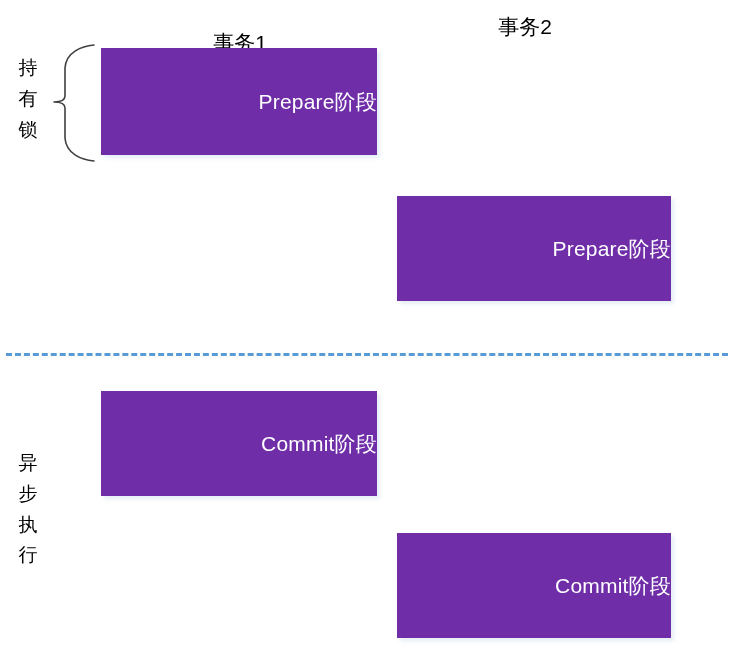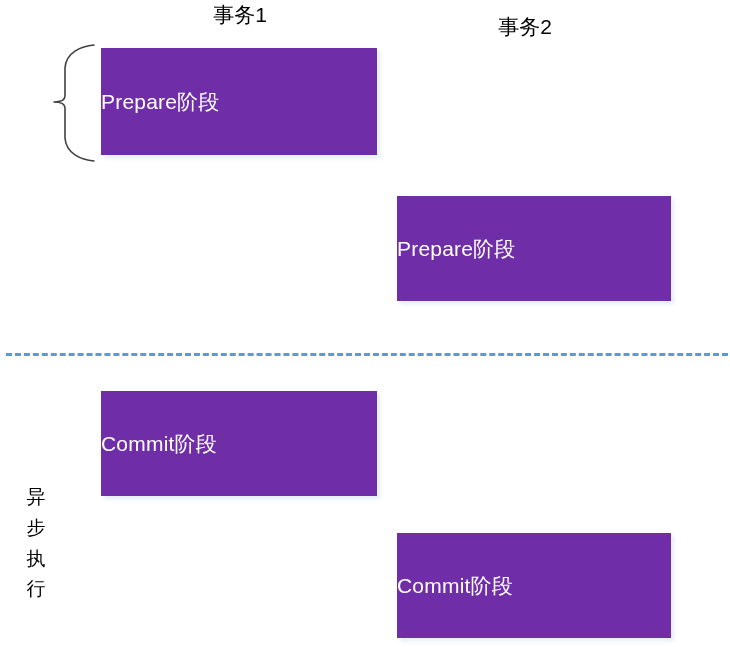--- a/index.html
+++ b/index.html
@@ -24,31 +24,31 @@
   
   .col-header {
     position: absolute;
     font-size: 21px;
     line-height: 1;
     color: #000000;
     white-space: nowrap;
     text-align: center;
     transform: translateX(-50%);
   }
-  #header-tx1 { left: 240px; top: 4px; }
+  #header-tx1 { left: 240px; top: 32px; }
   #header-tx2 { left: 525px; top: 16px; text-align: right; }
 
   
   .phase-box {
     position: absolute;
     background: #6F2DA8;
     box-shadow: 3px 3px 4px rgba(170, 195, 225, 0.30);
     display: flex;
     align-items: center;
-    justify-content: flex-start;
+    justify-content: flex-end;
     box-sizing: border-box;
   }
   .phase-box .phase-label {
     color: #ffffff;
     font-size: 21px;
     line-height: 1.1;
     letter-spacing: 0.2px;
     white-space: nowrap;
     user-select: none;
   }
@@ -73,21 +73,21 @@
     font-size: 19px;
     line-height: 1.62;
     color: #000000;
     width: 26px;
     text-align: center;
     white-space: normal;
     word-break: break-all;
     user-select: none;
   }
   #label-hold-lock { left: 15px; top: 53px; }
-  #label-async-exec { left: 15px; top: 482px; margin-left: 8px; }
+  #label-async-exec { left: 15px; top: 448px; }
 
   
   #brace-hold-lock {
     position: absolute;
     left: 52px;
     top: 42px;
     width: 44px;
     height: 122px;
     pointer-events: none;
   }
@@ -95,20 +95,21 @@
 </style>
 </head>
 <body>
 
 <div id="canvas">
 
   <div class="col-header" id="header-tx1">事务1</div>
 
   <div class="col-header" id="header-tx2">事务2</div>
 
+  <div class="side-label" id="label-hold-lock">持有锁</div>
 
   <div id="brace-hold-lock">
     <svg width="44" height="122" viewBox="0 0 44 122" fill="none" xmlns="http://www.w3.org/2000/svg">
       <path d="M42 3 C 30 4, 14 10, 13 26 L 13 54 C 13 58, 10 60, 2 60 C 10 60, 13 62, 13 66 L 13 96 C 14 112, 30 118, 42 119" stroke="#404040" stroke-width="1.6" fill="none" stroke-linecap="round" stroke-linejoin="round"></path>
     </svg>
   </div>
 
   <div class="side-label" id="label-async-exec">异步执行</div>
 
   <div class="phase-box" id="box-prepare-tx1">

